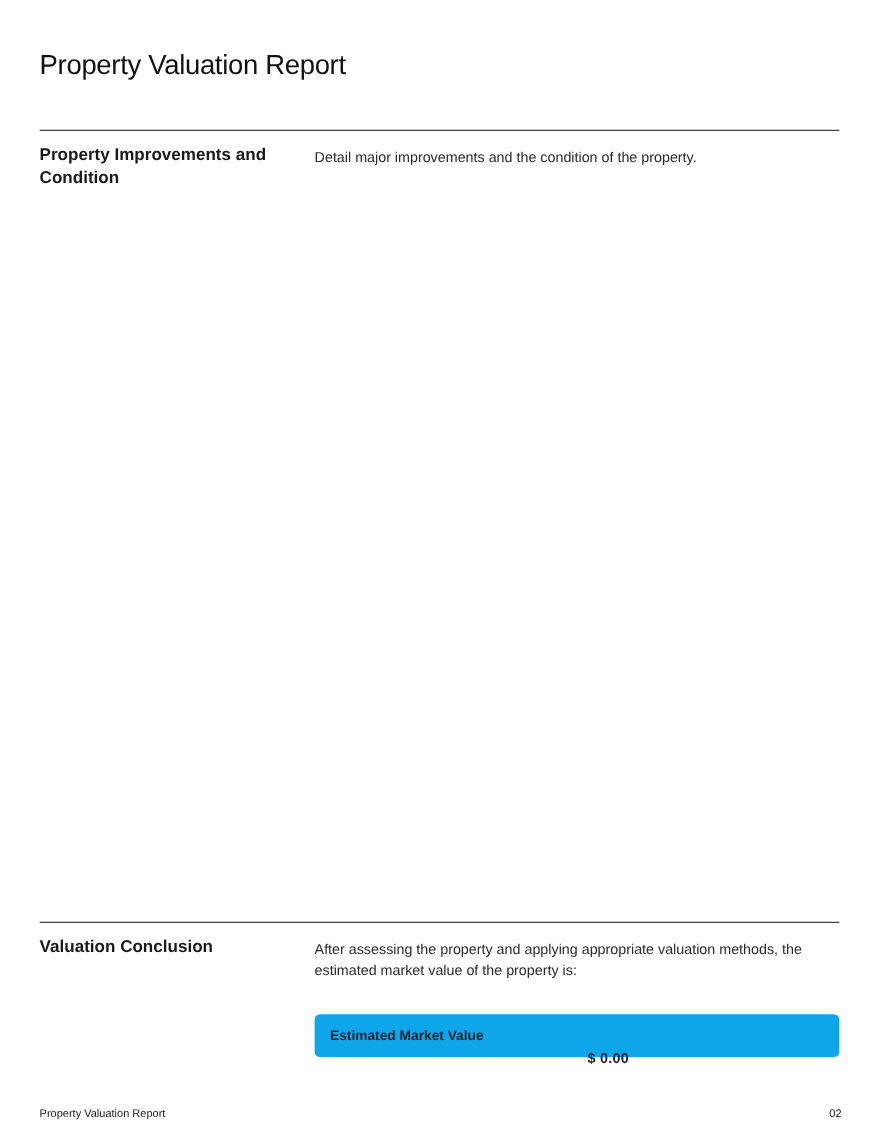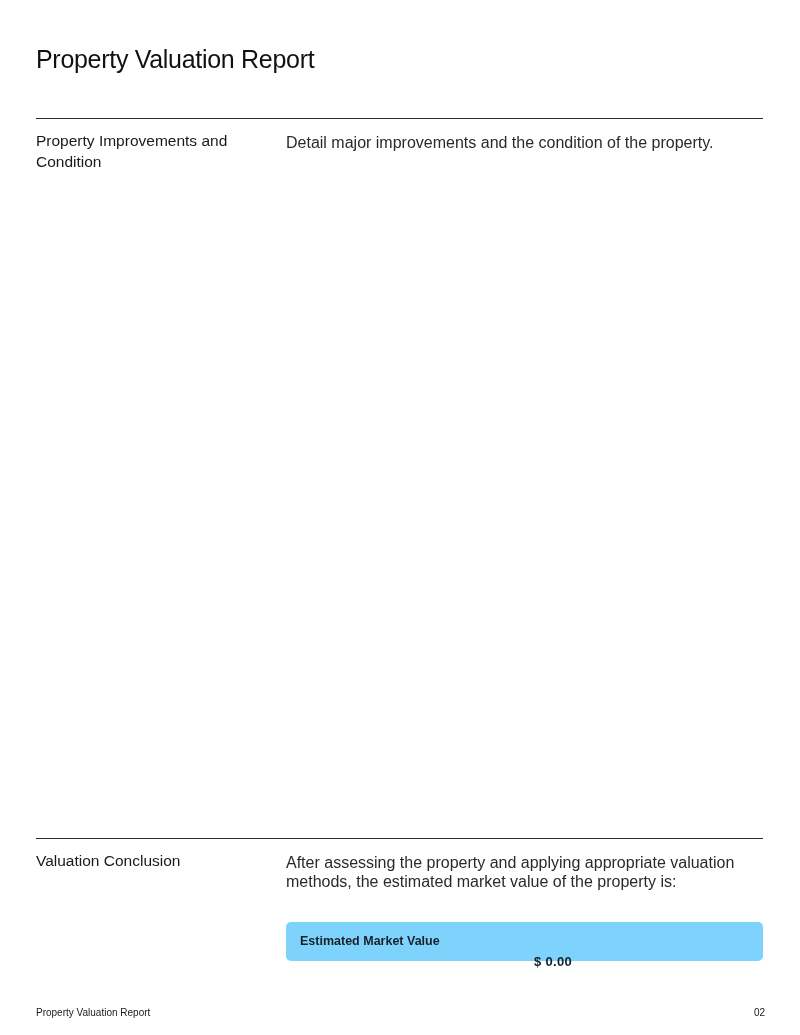--- a/index.html
+++ b/index.html
@@ -58,46 +58,46 @@
   .sec-improvements { top: 130px; }
   .sec-conclusion { top: 850px; }
 
   .sec-label {
     position: absolute;
     left: 0;
     top: 0;
     width: 230px;
     font-size: 15.5px;
     line-height: 21px;
-    font-weight: 400;
+    font-weight: 700;
     color: #1a1a1a;
   }
 
   .sec-body {
     position: absolute;
     left: 250px;
     top: 3px;
     width: 477px;
-    font-size: 16px;
+    font-size: 13px;
     line-height: 19px;
     color: #2a2a2a;
   }
 
   .sec-body p {
     margin: 0;
   }
 
   
   .value-box {
     position: absolute;
     left: 286px;
     top: 922px;
     width: 477px;
     height: 39px;
-    background: #7dd3fc;
+    background: #0ea5e9;
     border-radius: 5px;
     box-sizing: border-box;
   }
   .value-box .vb-label {
     position: absolute;
     left: 14px;
     top: 12px;
     font-size: 12.5px;
     font-weight: bold;
     color: #18202a;

